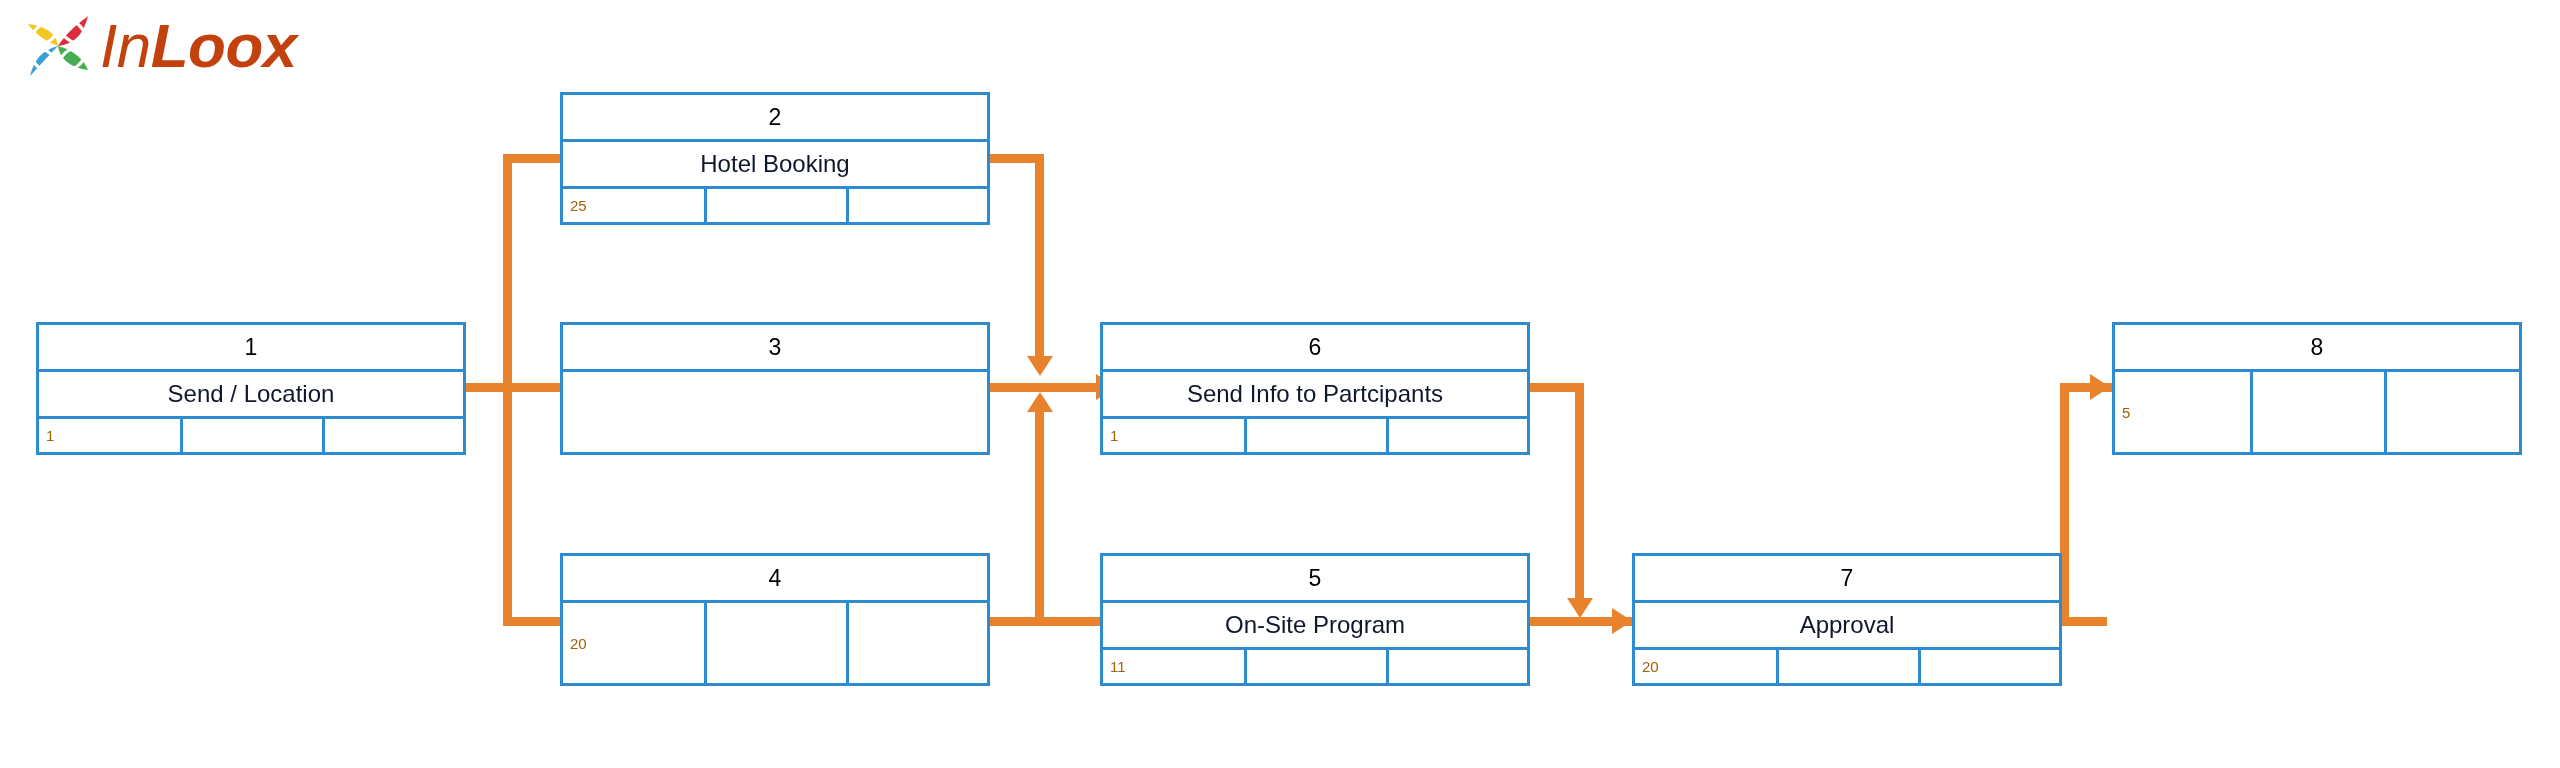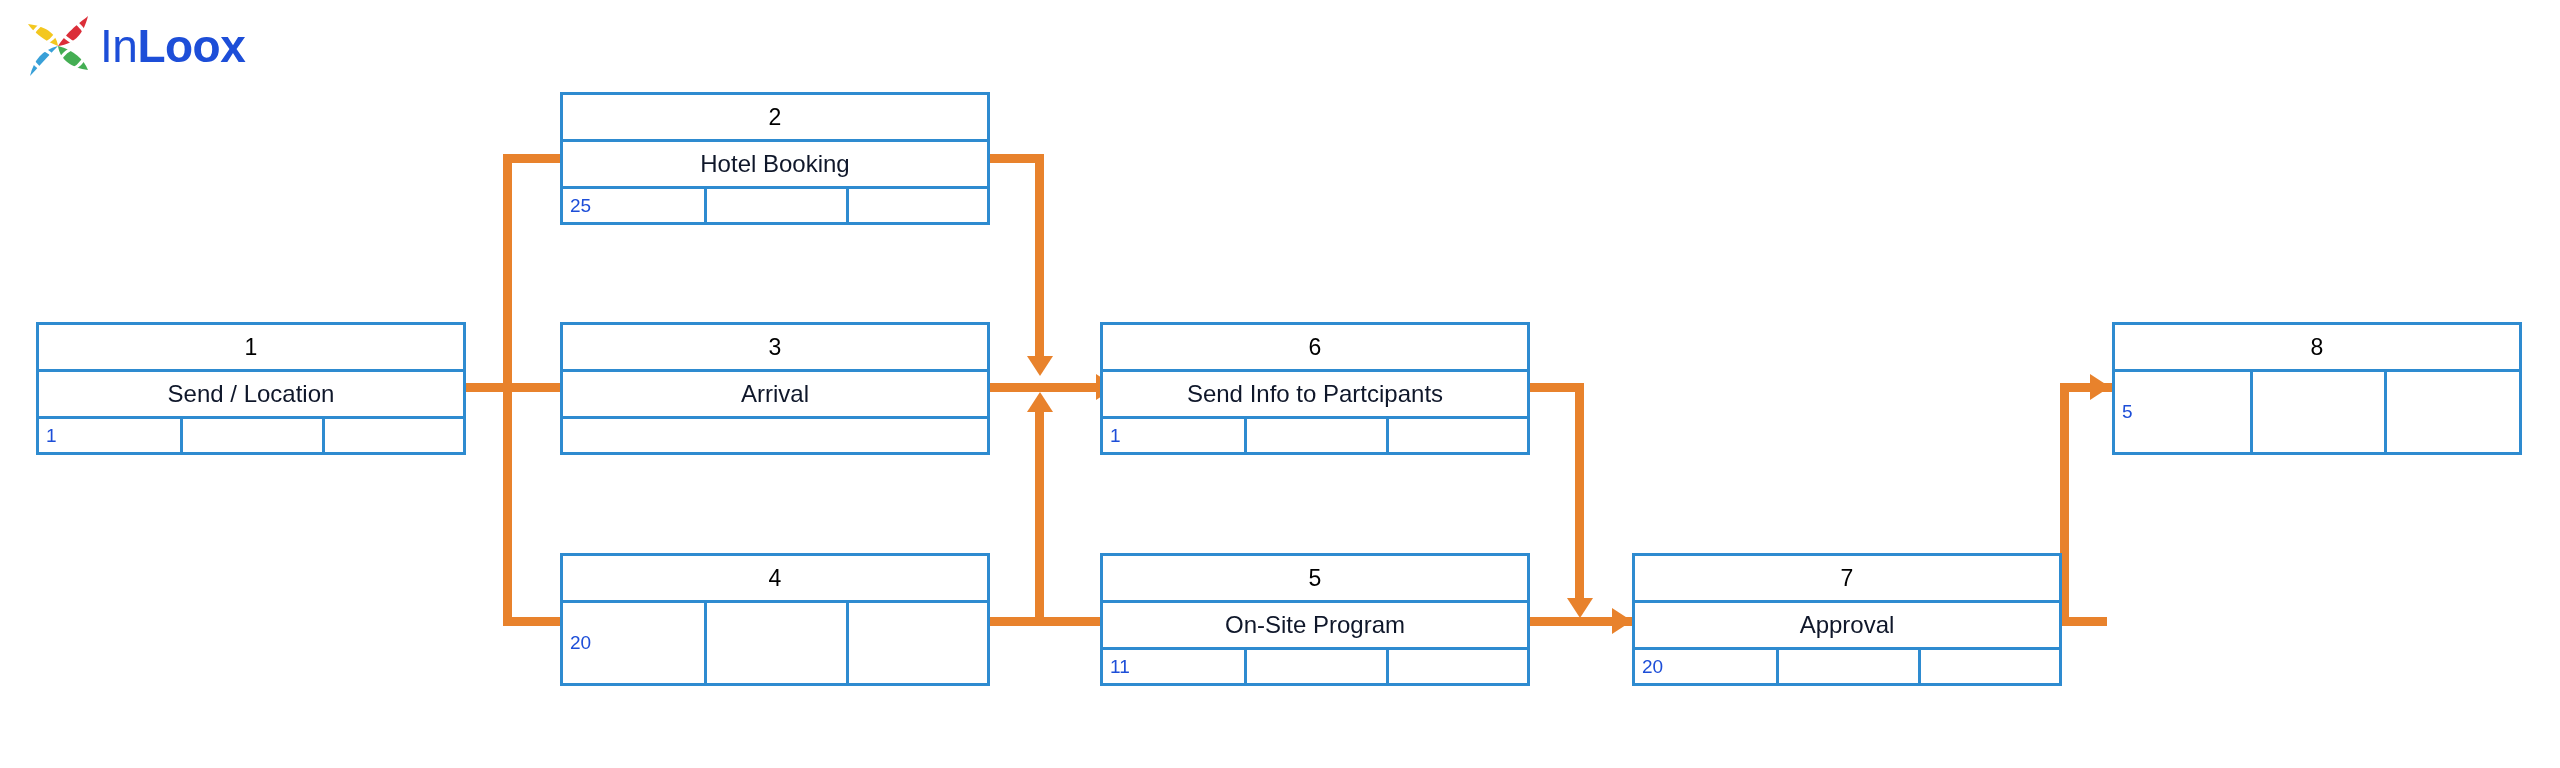--- a/index.html
+++ b/index.html
@@ -2,35 +2,35 @@
 <html><head>
 <meta charset="utf-8">
 <style>
   html,body{margin:0;padding:0;background:#ffffff;}
   body{width:2560px;height:768px;font-family:"Liberation Sans",sans-serif;overflow:hidden;}
   #canvas{position:relative;width:2560px;height:768px;background:#ffffff;}
 
   
   .logo{position:absolute;left:22px;top:10px;width:290px;height:75px;}
   .logo-mark{position:absolute;left:0;top:0;width:72px;height:72px;}
-  .logo-text{position:absolute;left:78px;top:12px;font-size:46px;line-height:48px;color:#1d4ed8;white-space:nowrap;}
+  .logo-text{position:absolute;left:78px;top:12px;font-size:62px;line-height:48px;color:#c2410c;white-space:nowrap;font-style:italic;}
   .logo-text .thin{font-weight:400;letter-spacing:-0.5px;}
   .logo-text .bold{font-weight:bold;letter-spacing:-0.5px;}
 
   
   .node{position:absolute;box-sizing:border-box;background:#ffffff;
         border:3px solid #2E8BD0;display:flex;flex-direction:column;}
   .node-id{flex:0 0 44px;border-bottom:3px solid #2E8BD0;display:flex;
            align-items:center;justify-content:center;font-size:23px;color:#000;}
   .node-name{flex:0 0 44px;border-bottom:3px solid #2E8BD0;display:flex;
              align-items:center;justify-content:center;font-size:24px;color:#0f172a;
              white-space:nowrap;}
   .node-cells{flex:1 1 auto;display:flex;}
   .cell{flex:1 1 33.3333%;display:flex;align-items:center;
-        font-size:19px;color:#1d4ed8;padding-left:7px;box-sizing:border-box;}
+        font-size:15px;color:#a16207;padding-left:7px;box-sizing:border-box;}
   .cell + .cell{border-left:3px solid #2E8BD0;}
 
   
   .conn{position:absolute;background:#E8822C;}
   .h{height:9px;}
   .v{width:9px;}
   .arrow-r{position:absolute;width:0;height:0;
            border-top:13px solid transparent;border-bottom:13px solid transparent;
            border-left:20px solid #E8822C;}
   .arrow-d{position:absolute;width:0;height:0;
@@ -119,21 +119,20 @@
     <div class="node-name">Hotel Booking</div>
     <div class="node-cells">
       <div class="cell">25</div>
       <div class="cell"></div>
       <div class="cell"></div>
     </div>
   </div>
 
   <div class="node" style="left:560px;top:322px;width:430px;height:133px;">
     <div class="node-id">3</div>
-    <div class="node-name">Arrival</div>
   </div>
 
   <div class="node" style="left:560px;top:553px;width:430px;height:133px;">
     <div class="node-id">4</div>
     <div class="node-cells">
       <div class="cell">20</div>
       <div class="cell"></div>
       <div class="cell"></div>
     </div>
   </div>

